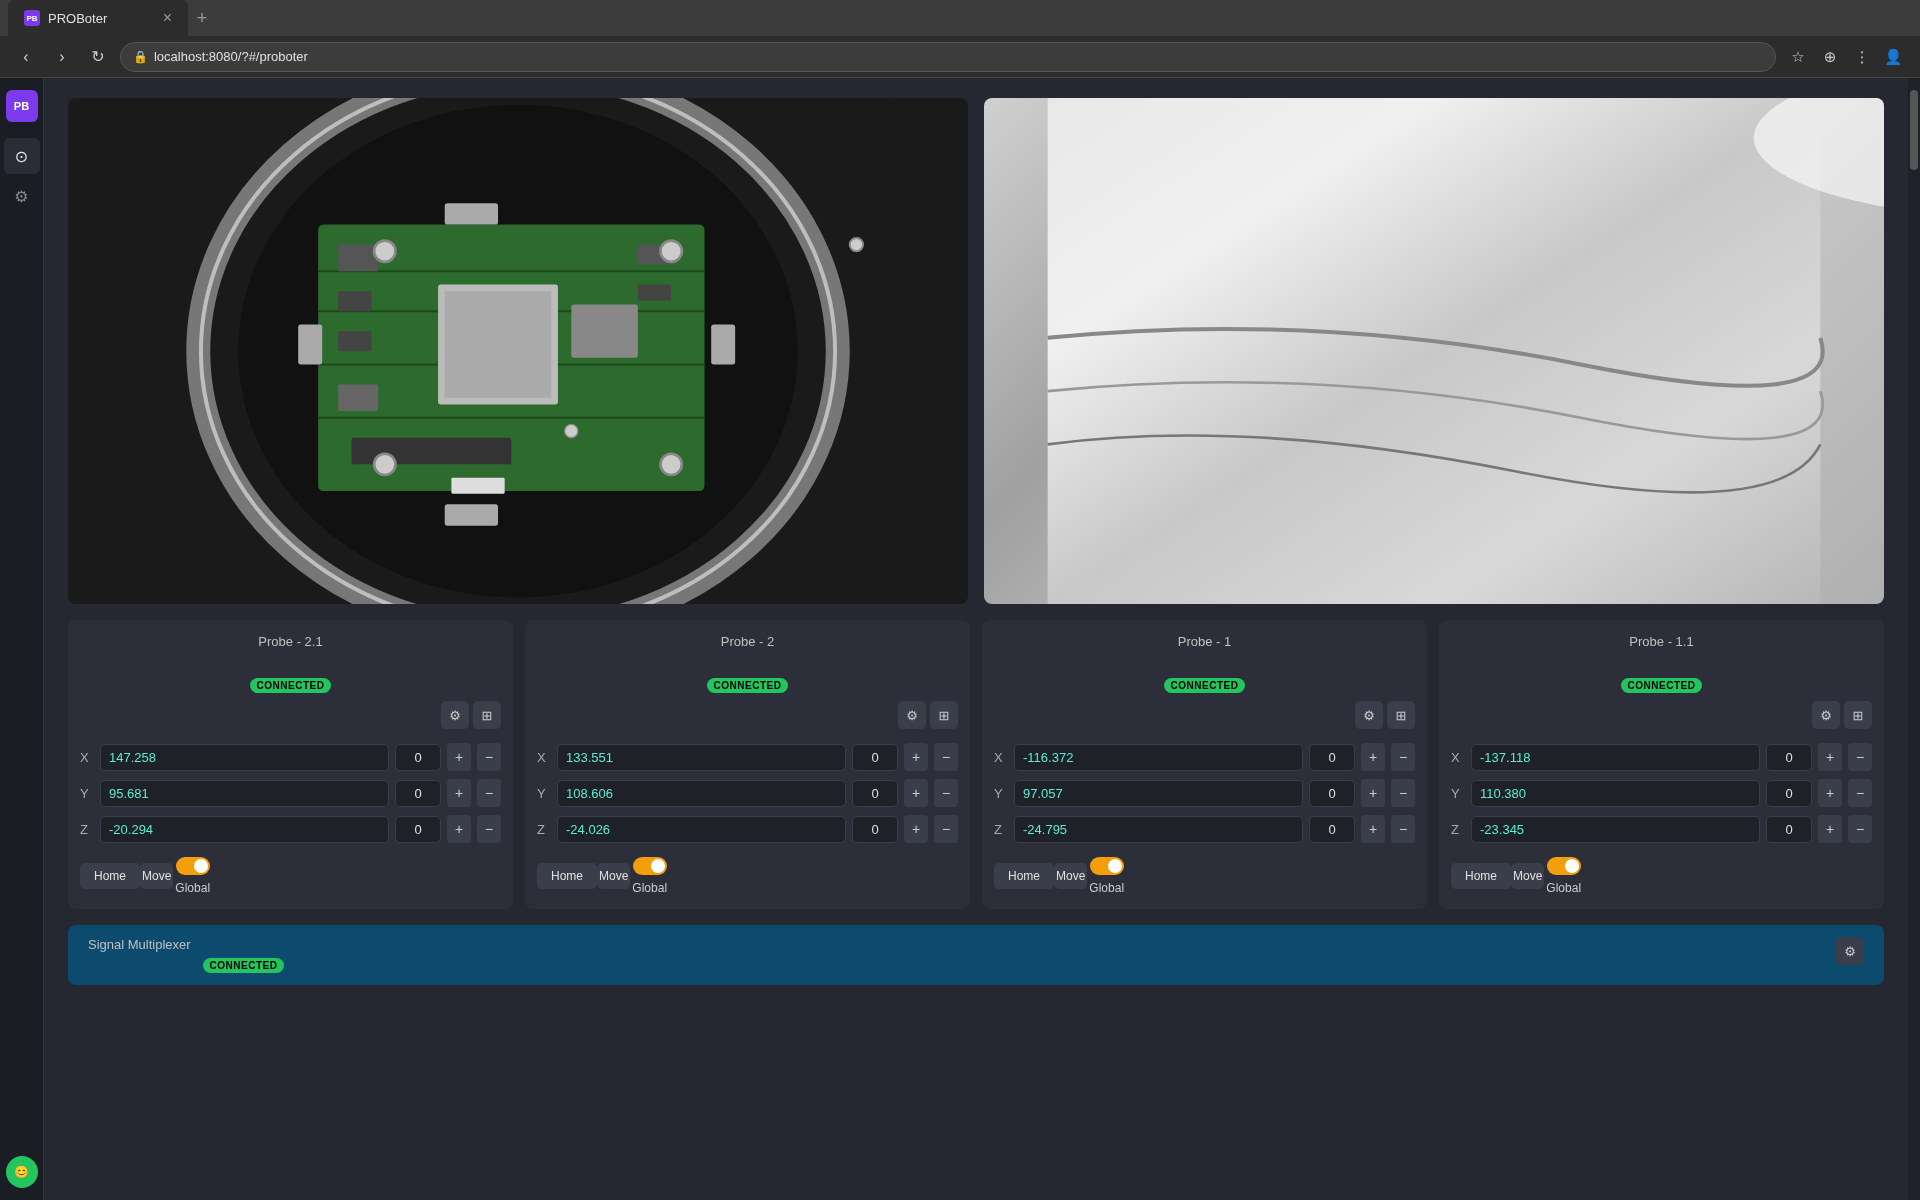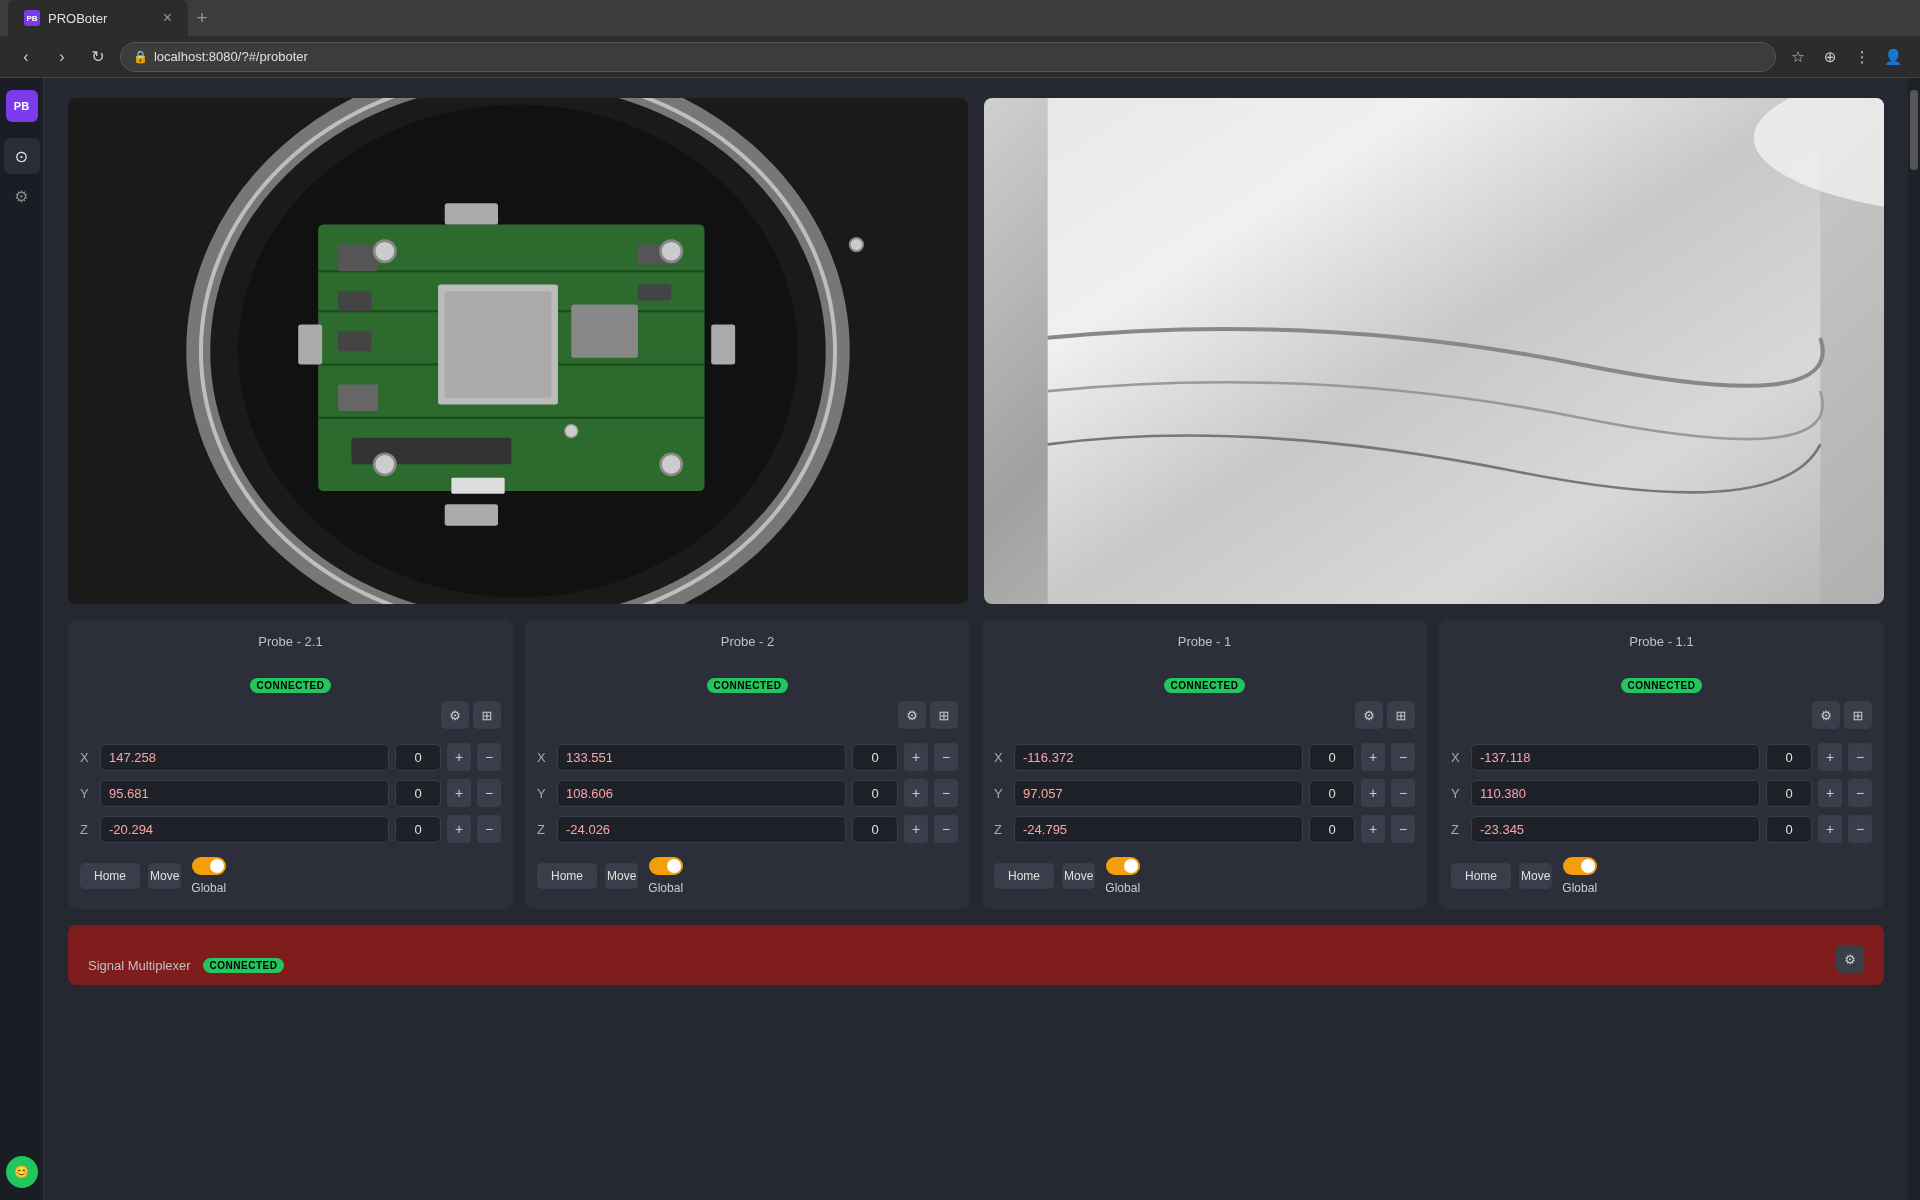--- a/index.html
+++ b/index.html
@@ -278,21 +278,21 @@
       width: 14px;
       font-size: 13px;
       color: #aaa;
       font-weight: 500;
     }
     .axis-input {
       flex: 1;
       background: #1e2128;
       border: 1px solid #3a3e4a;
       border-radius: 5px;
-      color: #fca5a5;
+      color: #5eead4;
       padding: 5px 8px;
       font-size: 13px;
       outline: none;
     }
     .axis-step {
       width: 46px;
       background: #1e2128;
       border: 1px solid #3a3e4a;
       border-radius: 5px;
       color: #e0e0e0;
@@ -312,21 +312,20 @@
       font-size: 14px;
       display: flex;
       align-items: center;
       justify-content: center;
     }
 
     
     .probe-footer {
       display: flex;
       align-items: center;
-      gap: 8px;
       margin-top: 14px;
     }
     .btn-home {
       background: #3a3e4a;
       border: none;
       border-radius: 5px;
       color: #e0e0e0;
       padding: 6px 14px;
       font-size: 12px;
       cursor: pointer;
@@ -365,25 +364,25 @@
       top: 2px;
       right: 2px;
     }
     .toggle-label {
       font-size: 12px;
       color: #ccc;
     }
 
     
     .signal-bar {
-      background: #7f1d1d;
+      background: #0c4a6e;
       border-radius: 8px;
       padding: 12px 20px;
       display: flex;
-      align-items: flex-end;
+      align-items: flex-start;
       gap: 12px;
     }
     .signal-title {
       font-size: 13px;
       color: #c0c0c0;
     }
     .signal-actions {
       margin-left: auto;
     }
 

